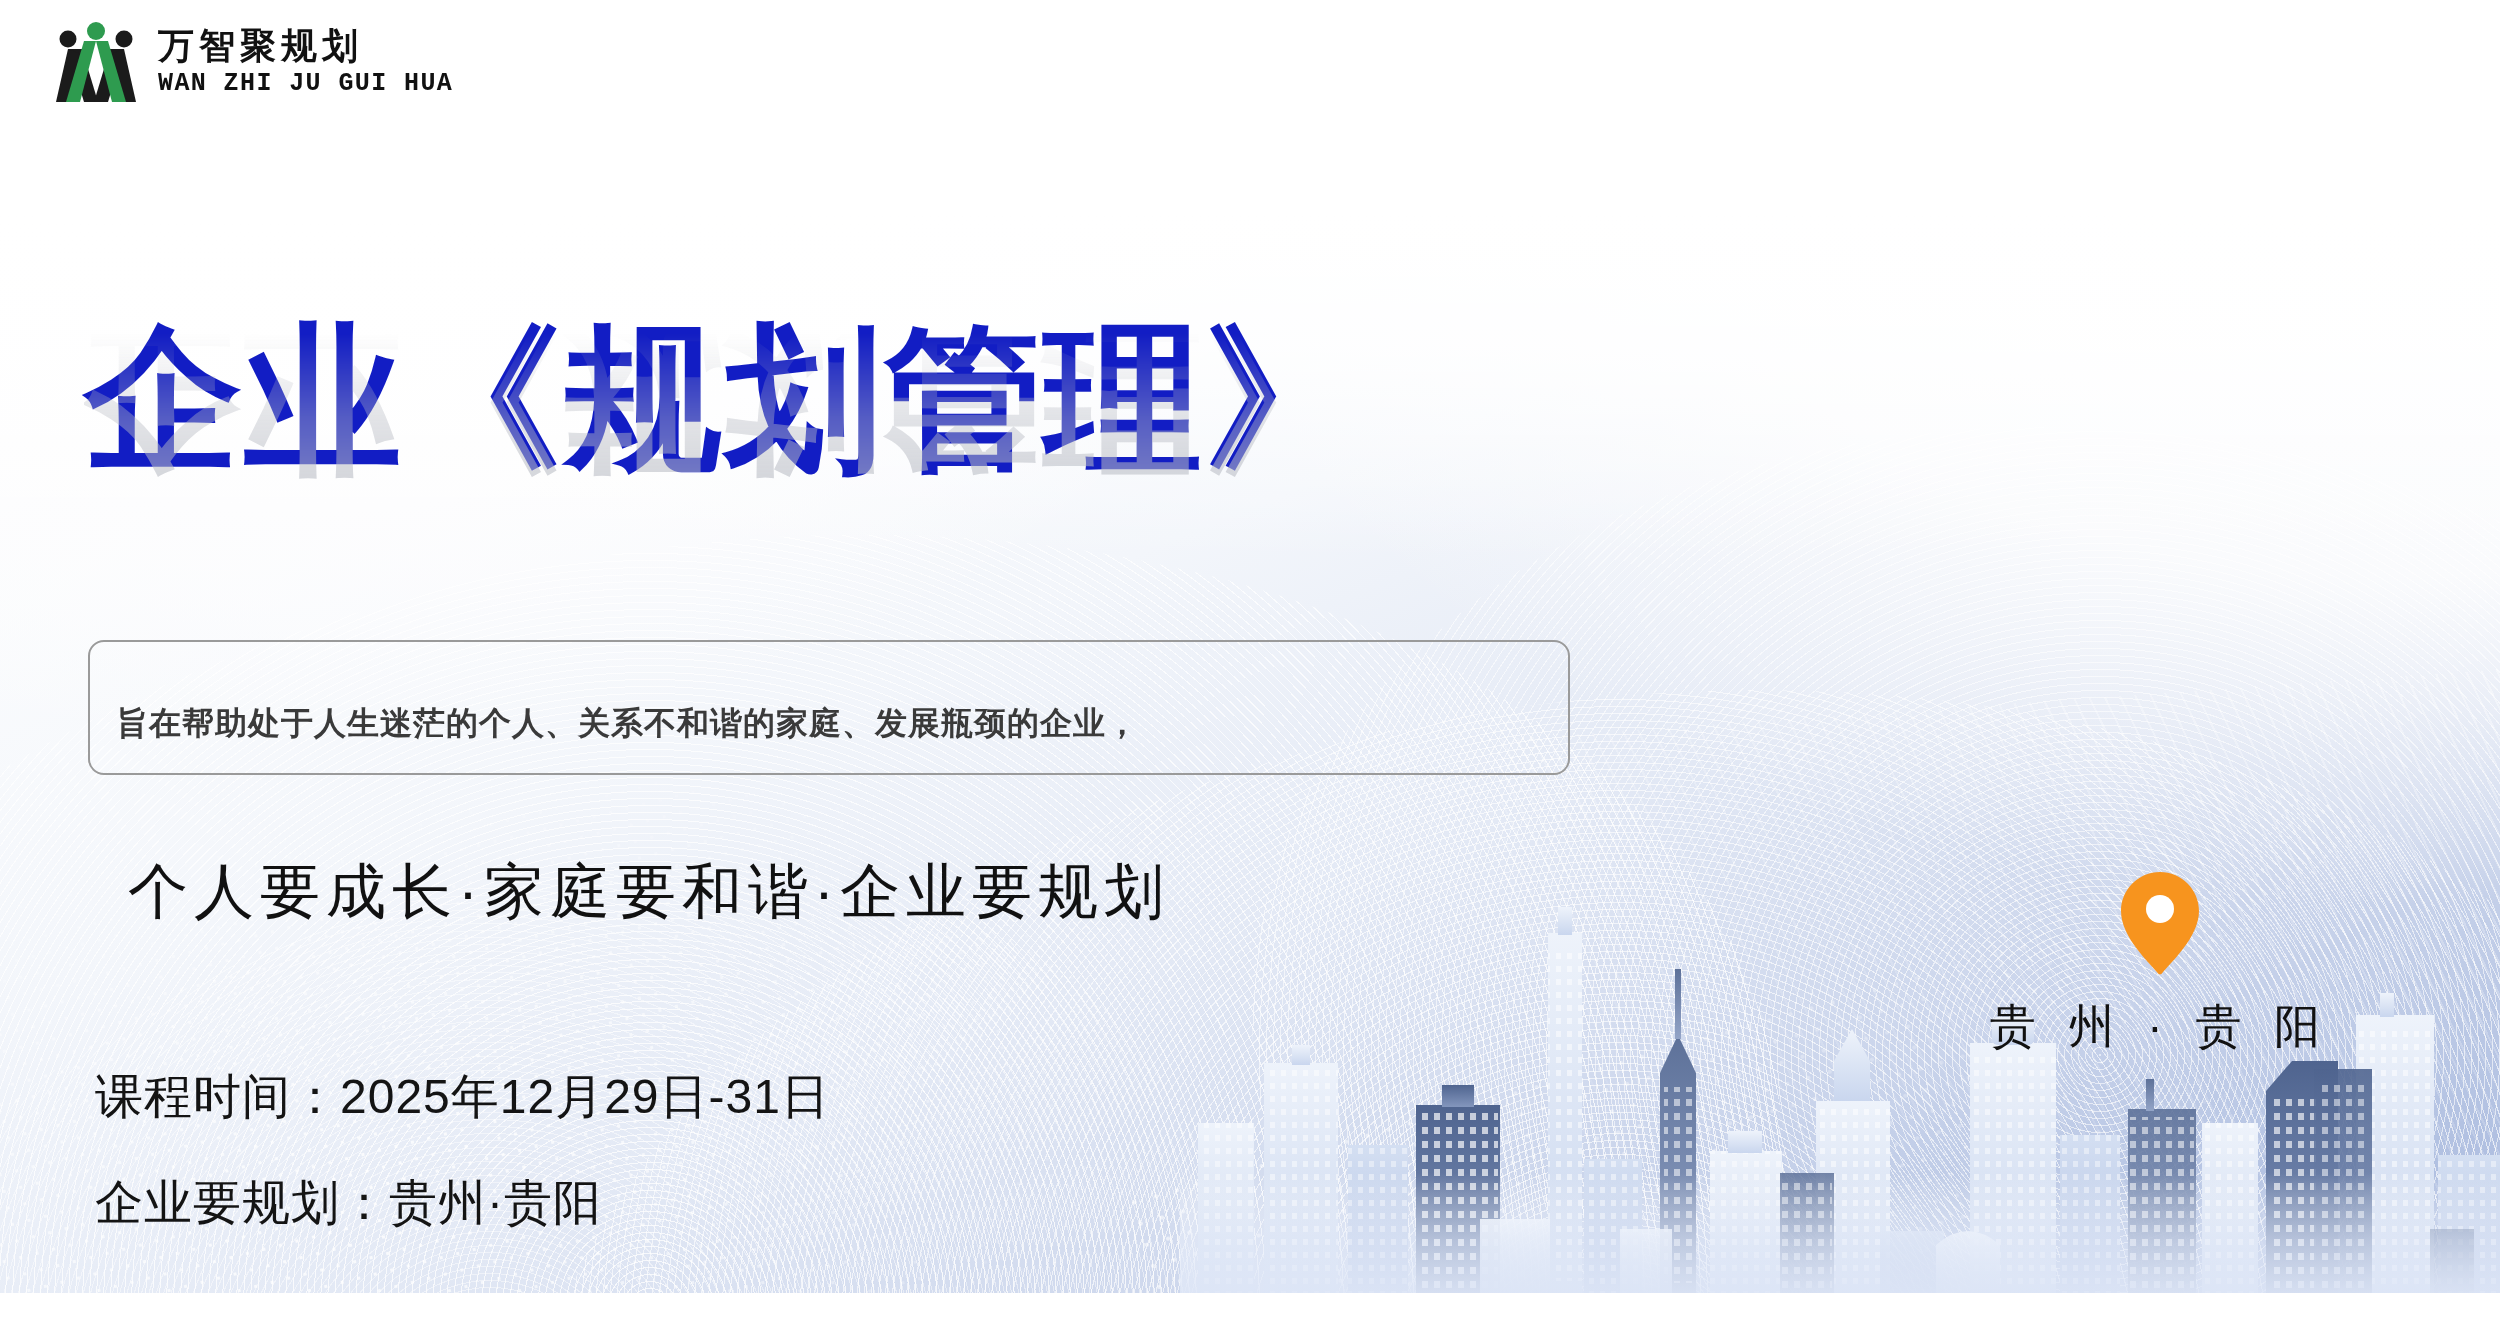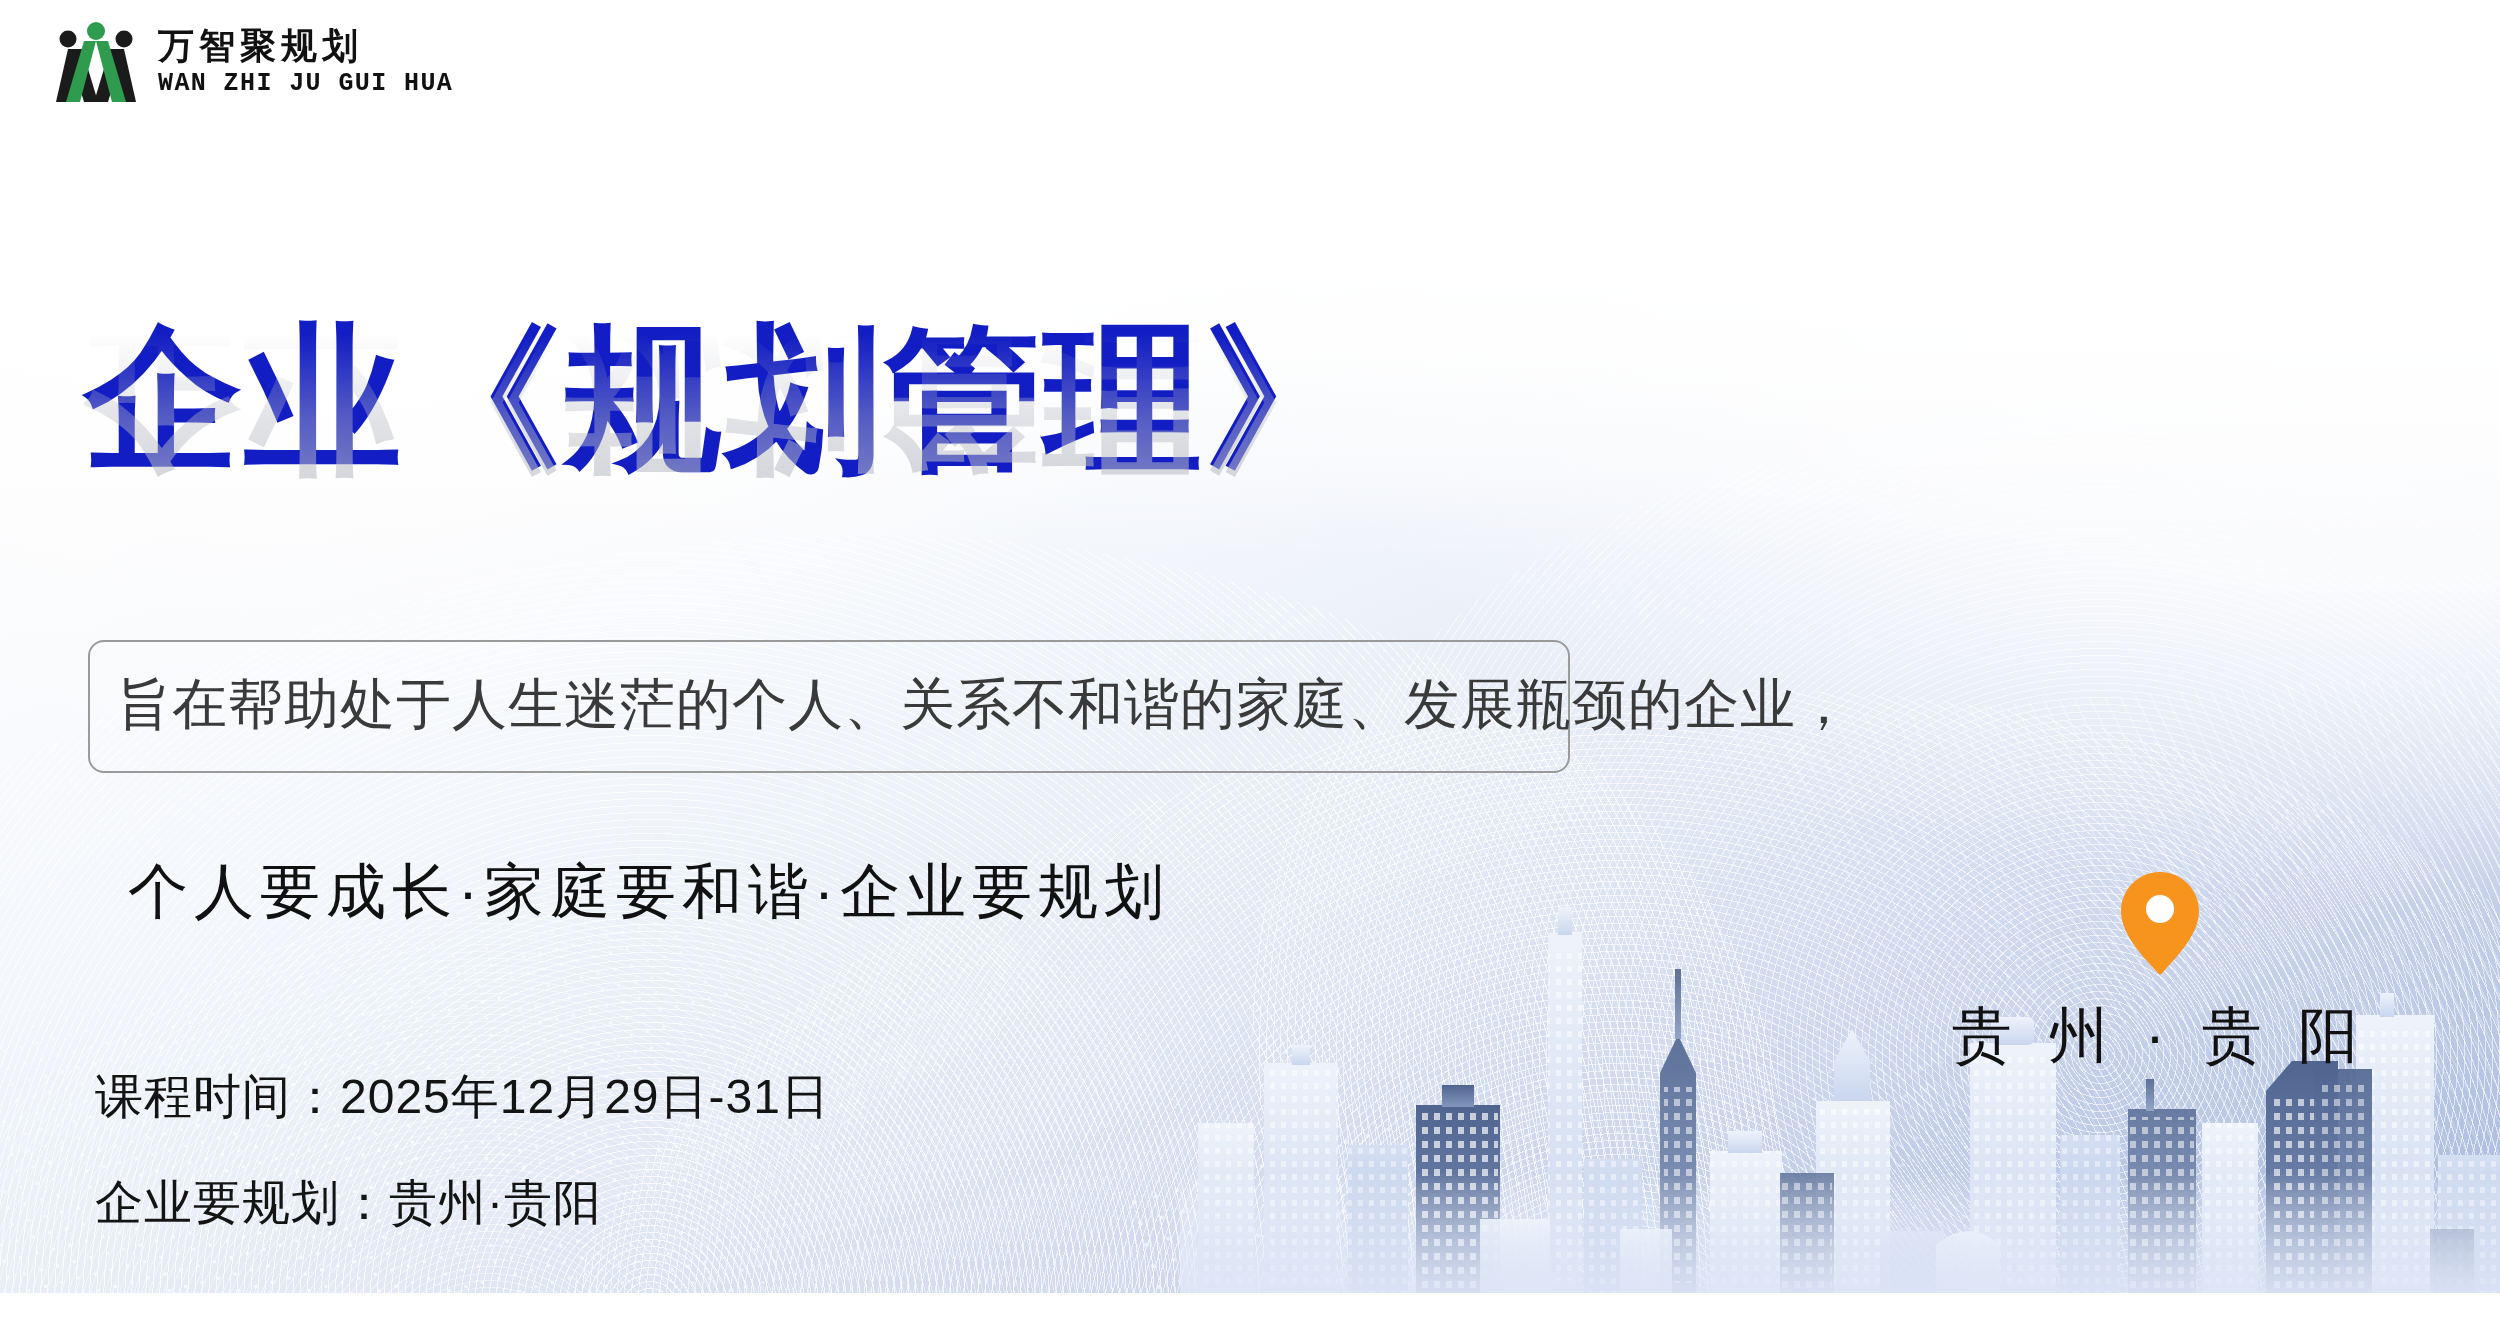--- a/index.html
+++ b/index.html
@@ -104,39 +104,39 @@
 
   
   .desc-box {
     position:absolute; left:88px; top:640px; width:1482px;
     border:2px solid #9a9a9a; border-radius:16px;
     padding:22px 26px 26px 26px;
     background:transparent;
   }
   .desc-line {
     font-family:"Liberation Sans","DejaVu Sans",sans-serif;
-    font-size:55px; font-weight:400; color:#3a3a3a;
-    line-height:1.48; letter-spacing:1px; white-space:nowrap;
+    font-size:32px; font-weight:700; color:#3a3a3a;
+    line-height:1.48; letter-spacing:1px; white-space:nowrap;margin-top:36px;
   }
 
   
   .tagline {
     position:absolute; left:128px; top:852px;
     font-family:"Liberation Sans","DejaVu Sans",sans-serif;
     font-size:60px; font-weight:400; color:#111;
     letter-spacing:6px; white-space:nowrap;
   }
 
   
   .loc { position:absolute; left:1950px; top:868px; width:420px; text-align:center; }
   .pin { width:84px; height:110px; margin:0 auto; display:block; }
   .loc-name {
     margin-top:18px;
     font-family:"Liberation Sans","DejaVu Sans",sans-serif;
-    font-size:60px; font-weight:400; color:#111; letter-spacing:10px; white-space:nowrap;
+    font-size:46px; font-weight:400; color:#111; letter-spacing:10px; white-space:nowrap;
   }
 
   
   .info { position:absolute; left:95px; bottom:58px; }
   .info-row {
     font-family:"Liberation Sans","DejaVu Sans",sans-serif;
     font-size:48px; font-weight:500; color:#141414;
     letter-spacing:1px; white-space:nowrap;
   }
   .info-row + .info-row { margin-top:42px; }

